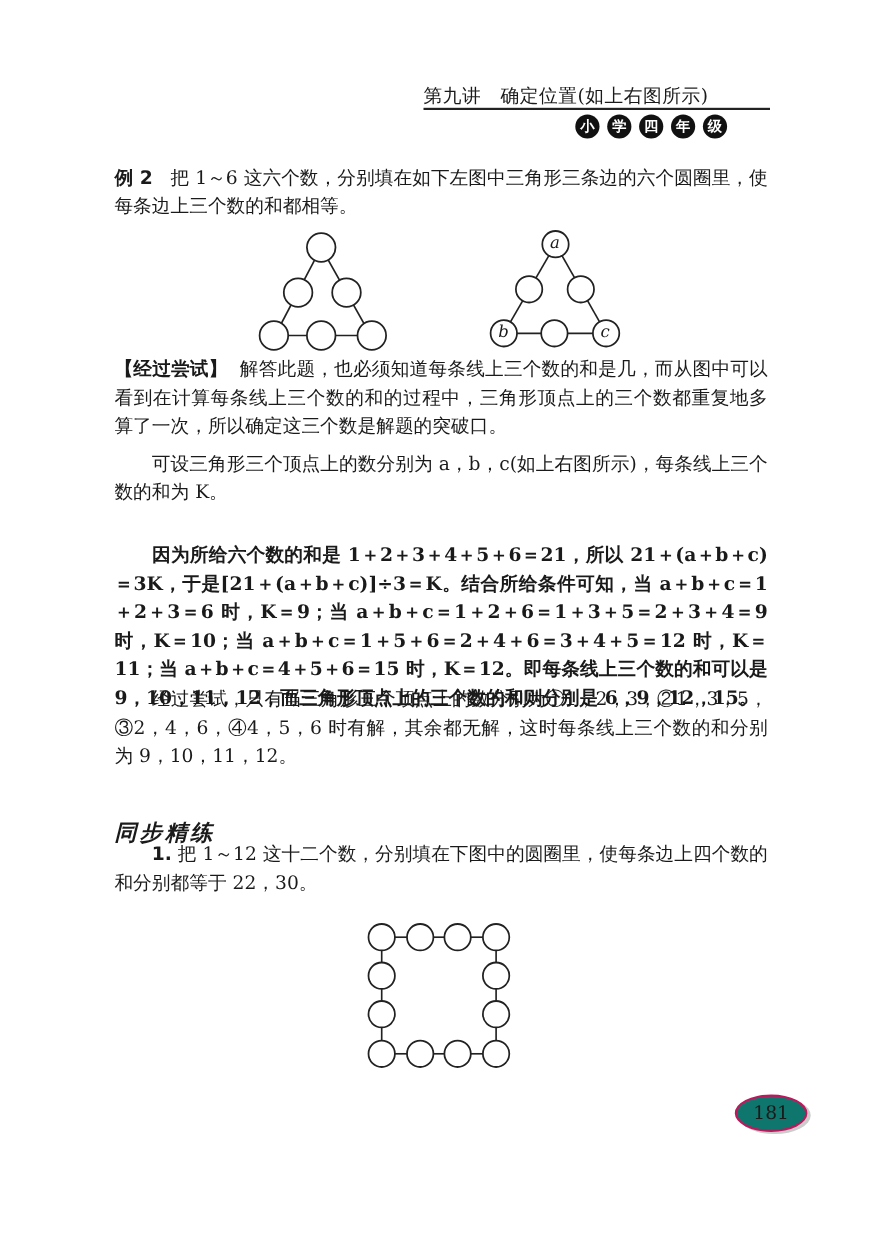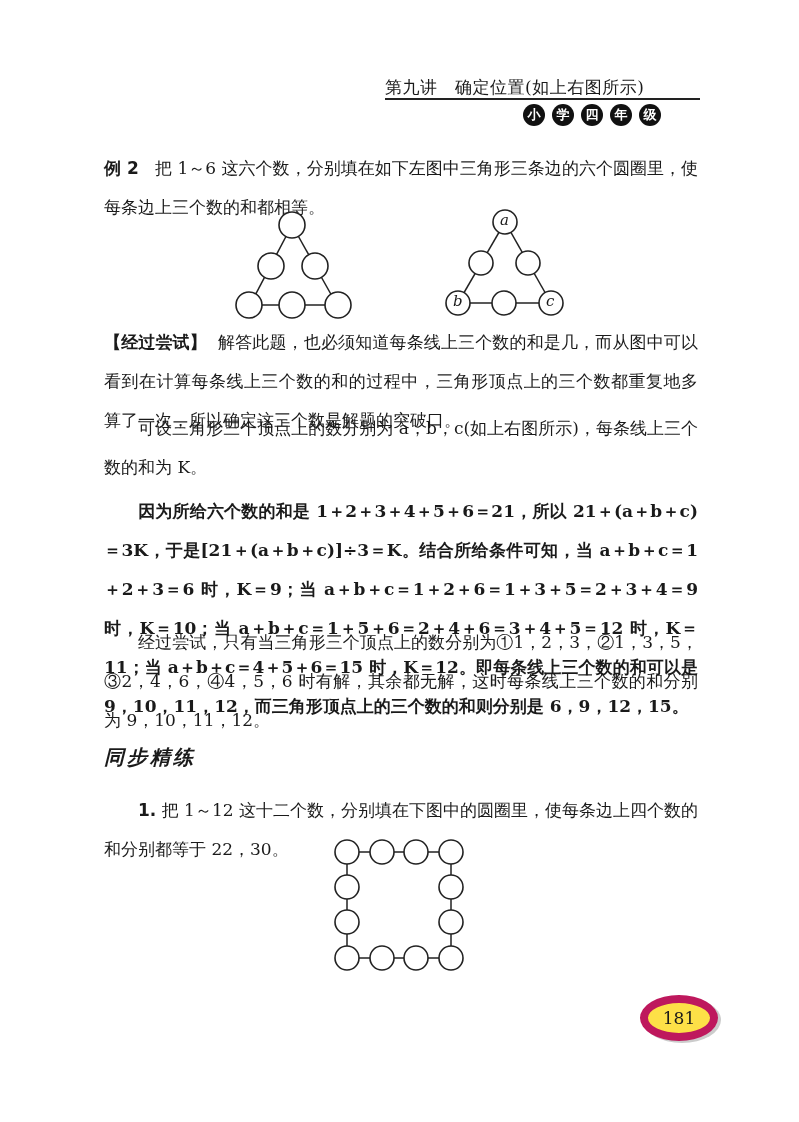--- a/index.html
+++ b/index.html
@@ -5,30 +5,30 @@
   html, body { margin:0; padding:0; background:#ffffff; }
   body { width:799px; height:1122px; position:relative; overflow:hidden;
          font-family:"DejaVu Serif", "Liberation Serif", serif; color:#1a1a1a; }
   .abs { position:absolute; }
   .hdr-title { left:385px; top:76px; font-size:17px; letter-spacing:0.5px; white-space:nowrap; }
   .hdr-rule { left:385px; top:98px; width:315px; height:1.5px; background:#222; }
   .grade { left:523px; top:104px; display:flex; gap:7px; }
   .grade span { width:22px; height:22px; border-radius:50%; background:#111; color:#fff;
                 font-size:13px; display:flex; align-items:center; justify-content:center;
                 font-family:"DejaVu Sans", sans-serif; font-weight:bold; }
-  .para { left:104px; width:594px; font-size:17px; line-height:39px; text-align:justify; text-align-last:left; }
+  .para { left:104px; width:594px; font-size:17px; line-height:26px; text-align:justify; text-align-last:left; }
   .para .indent { display:inline-block; width:34px; }
   .bold { font-weight:bold; font-family:"DejaVu Sans", sans-serif; }
   .it { font-style:italic; }
   .sec-title { left:104px; top:744px; font-size:20px; font-weight:bold; font-style:italic;
                font-family:"DejaVu Sans", sans-serif; letter-spacing:3px; }
   svg.fig { position:absolute; }
-  .pagenum { left:640px; top:995px; width:62px; height:30px; border-radius:50%;
-             border:8px solid #be185d; box-shadow:3px 2px 0 #ccc; display:flex; align-items:center;
-             justify-content:center; font-size:17px; background:#fde047; }
+  .pagenum { left:668px; top:995px; width:62px; height:30px; border-radius:50%;
+             border:2px solid #be185d; box-shadow:3px 2px 0 #ccc; display:flex; align-items:center;
+             justify-content:center; font-size:17px; background:#0f766e; }
 </style>
 </head>
 <body>
 
 <div class="abs hdr-title">第九讲　确定位置(如上右图所示)</div>
 <div class="abs hdr-rule"></div>
 <div class="abs grade">
   <span>小</span>
   <span>学</span>
   <span>四</span>
@@ -85,21 +85,21 @@
 </div>
 <div class="abs para" style="top:492px;font-weight:bold;">
   <span class="indent"></span><span>因为所给六个数的和是 1＋2＋3＋4＋5＋6＝21，所以 21＋(a＋b＋c)＝3K，于是[21＋(a＋b＋c)]÷3＝K。结合所给条件可知，当 a＋b＋c＝1＋2＋3＝6 时，K＝9；当 a＋b＋c＝1＋2＋6＝1＋3＋5＝2＋3＋4＝9 时，K＝10；当 a＋b＋c＝1＋5＋6＝2＋4＋6＝3＋4＋5＝12 时，K＝11；当 a＋b＋c＝4＋5＋6＝15 时，K＝12。即每条线上三个数的和可以是 9，10，11，12，而三角形顶点上的三个数的和则分别是 6，9，12，15。</span>
 </div>
 <div class="abs para" style="top:623px;">
   <span class="indent"></span><span>经过尝试，只有当三角形三个顶点上的数分别为①1，2，3，②1，3，5，③2，4，6，④4，5，6 时有解，其余都无解，这时每条线上三个数的和分别为 9，10，11，12。</span>
 </div>
 
 <div class="abs sec-title">同步精练</div>
 
-<div class="abs para" style="top:791px;">
+<div class="abs para" style="top:764px;">
   <span class="indent"></span><span class="bold">1.</span>
   <span>把 1～12 这十二个数，分别填在下图中的圆圈里，使每条边上四个数的和分别都等于 22，30。</span>
 </div>
 
 <svg class="fig" style="left:325px;top:835px;" width="150" height="145" viewBox="325 835 150 145">
   <rect x="347" y="852" width="104" height="106" stroke="#222" stroke-width="1.5" fill="none"></rect>
   <g stroke="#222" stroke-width="1.6" fill="#fff">
     <circle cx="347" cy="852" r="12"></circle>
       <circle cx="382" cy="852" r="12"></circle>
     <circle cx="416" cy="852" r="12"></circle>

